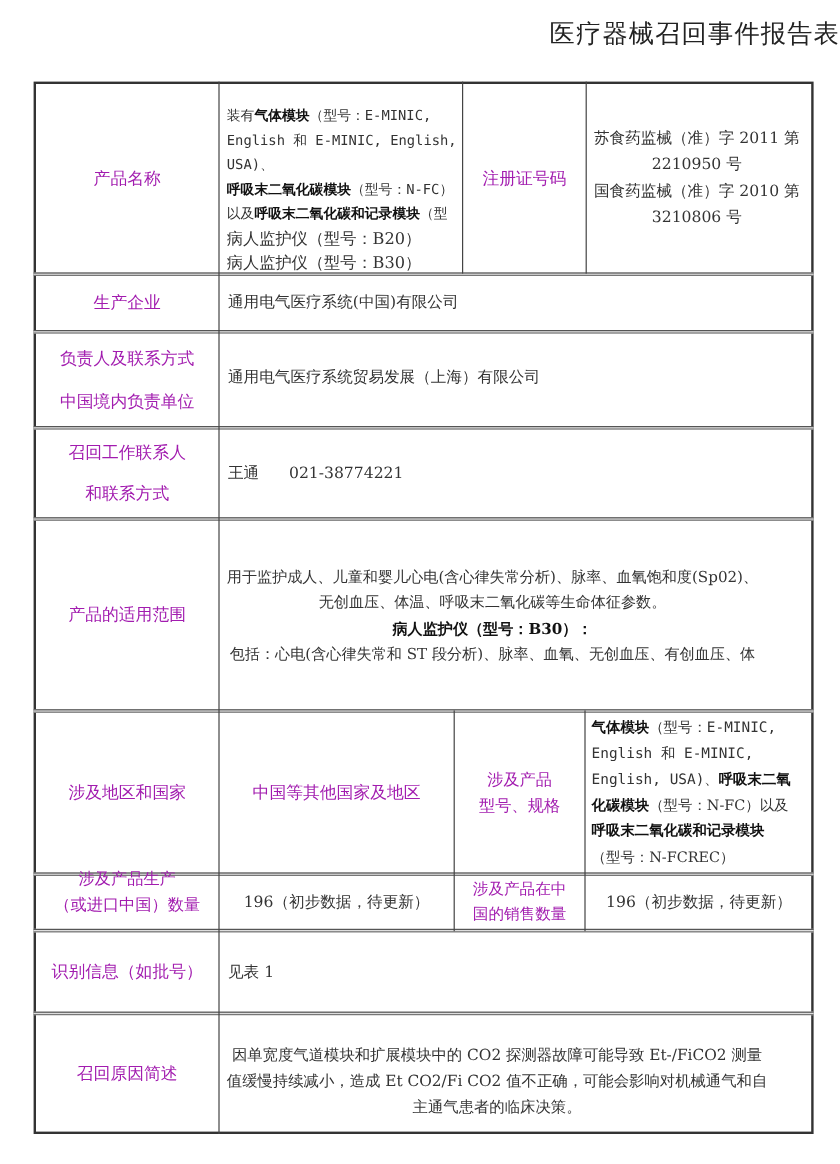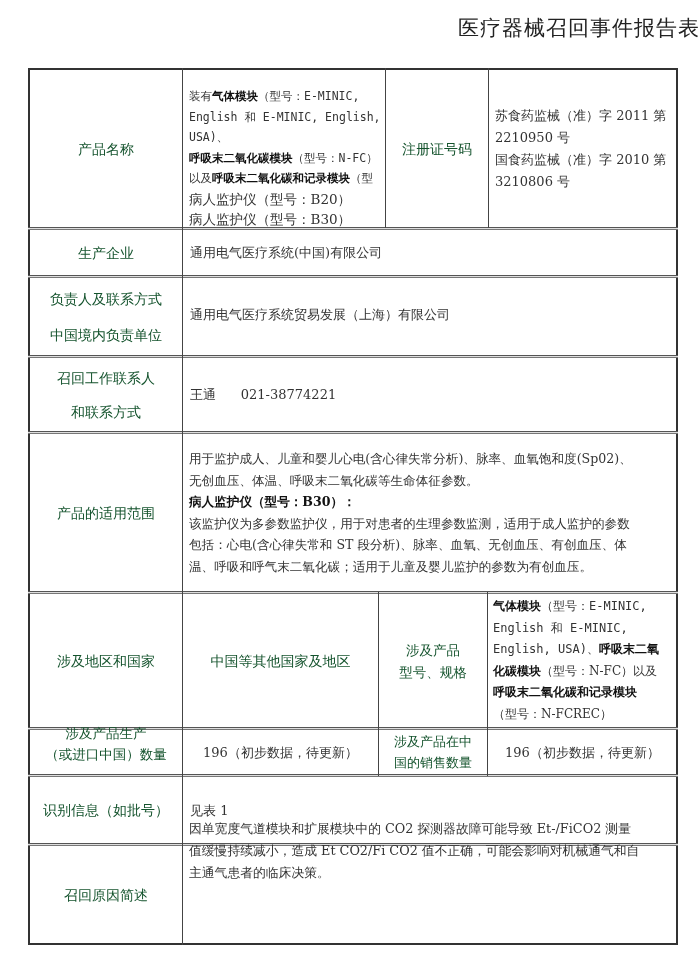--- a/index.html
+++ b/index.html
@@ -5,22 +5,22 @@
   html, body { margin:0; padding:0; }
   body { width:700px; height:970px; background:#ffffff; position:relative; overflow:hidden;
          font-family:"DejaVu Serif", "Liberation Serif", serif; color:#2a2a2a; }
   .title { position:absolute; top:14px; left:0; width:700px; text-align:right; font-size:21px;
            letter-spacing:1px; color:#222; font-family:"DejaVu Sans", sans-serif; font-weight:300; }
   .tbl { position:absolute; left:28px; top:68px; width:650px; height:877px; border:2px solid #333; box-sizing:border-box; }
   .hline { position:absolute; left:28px; width:650px; height:3px; border-top:1px solid #555; border-bottom:1px solid #777; box-sizing:border-box; background:#ddd; }
   .vline { position:absolute; width:1px; background:#444; }
   .cell { position:absolute; box-sizing:border-box; display:flex; align-items:center; }
   .center { justify-content:center; text-align:center; }
-  .lbl { font-size:14px; color:#14532d; line-height:24px; }
-  .txt { font-size:13px; line-height:21px; color:#333; }
+  .lbl { font-size:14px; color:#a21caf; line-height:24px; }
+  .txt { font-size:13px; line-height:21px; color:#333;text-align:center; }
   .small { font-size:11.5px; line-height:20.5px; color:#333; }
   b, .b { font-weight:bold; color:#111; }
   .mono { font-family:"DejaVu Sans Mono", "Liberation Mono", monospace; }
   .col { display:block; }
 </style>
 </head>
 <body>
 
 <div class="title">医疗器械召回事件报告表</div>
 
@@ -84,23 +84,21 @@
   </div>
 </div>
 <div class="cell txt" style="left:190px; top:358px; width:480px; height:73px; white-space:pre">王通      021-38774221</div>
 
 <div class="cell center lbl" style="left:30px; top:434px; width:152px; height:157px">产品的适用范围</div>
 <div class="cell" style="left:189px; top:434px; width:486px; height:157px">
   <div class="col txt" style="line-height:21.5px; font-size:12.6px">
     <div>用于监护成人、儿童和婴儿心电(含心律失常分析)、脉率、血氧饱和度(Sp02)、</div>
     <div>无创血压、体温、呼吸末二氧化碳等生命体征参数。</div>
     <div class="b">病人监护仪（型号：B30）：</div>
-    <div>该监护仪为多参数监护仪，用于对患者的生理参数监测，适用于成人监护的参数</div>
     <div>包括：心电(含心律失常和 ST 段分析)、脉率、血氧、无创血压、有创血压、体</div>
-    <div>温、呼吸和呼气末二氧化碳；适用于儿童及婴儿监护的参数为有创血压。</div>
   </div>
 </div>
 
 <div class="cell center lbl" style="left:30px; top:594px; width:152px; height:133px">涉及地区和国家</div>
 <div class="cell center lbl" style="left:183px; top:594px; width:195px; height:133px">中国等其他国家及地区</div>
 <div class="cell center lbl" style="left:379px; top:594px; width:108px; height:133px; font-size:13.5px">
   <div class="col" style="line-height:22px">
     <div>涉及产品</div>
     <div>型号、规格</div>
   </div>
@@ -128,19 +126,19 @@
     <div>涉及产品在中</div>
     <div>国的销售数量</div>
   </div>
 </div>
 <div class="cell center txt" style="left:488px; top:730px; width:189px; height:44px">196（初步数据，待更新）</div>
 
 <div class="cell center lbl" style="left:30px; top:777px; width:152px; height:66px">识别信息（如批号）</div>
 <div class="cell txt" style="left:190px; top:777px; width:480px; height:66px">见表 1</div>
 
 <div class="cell center lbl" style="left:30px; top:846px; width:152px; height:98px">召回原因简述</div>
-<div class="cell" style="left:189px; top:795px; width:486px; height:112px">
+<div class="cell" style="left:189px; top:846px; width:486px; height:112px">
   <div class="col txt" style="line-height:22px; font-size:12.8px">
     <div>因单宽度气道模块和扩展模块中的 CO2 探测器故障可能导致 Et-/FiCO2 测量</div>
     <div>值缓慢持续减小，造成 Et CO2/Fi CO2 值不正确，可能会影响对机械通气和自</div>
     <div>主通气患者的临床决策。</div>
   </div>
 </div>
 
 </body></html>

